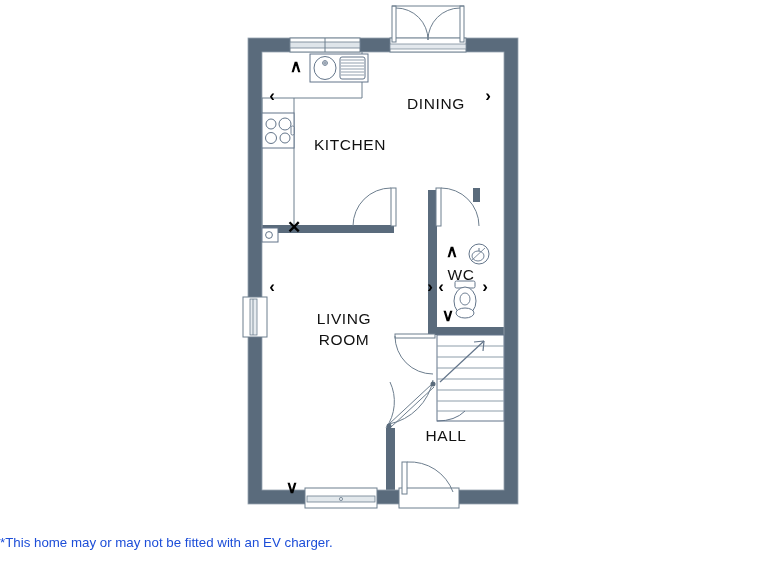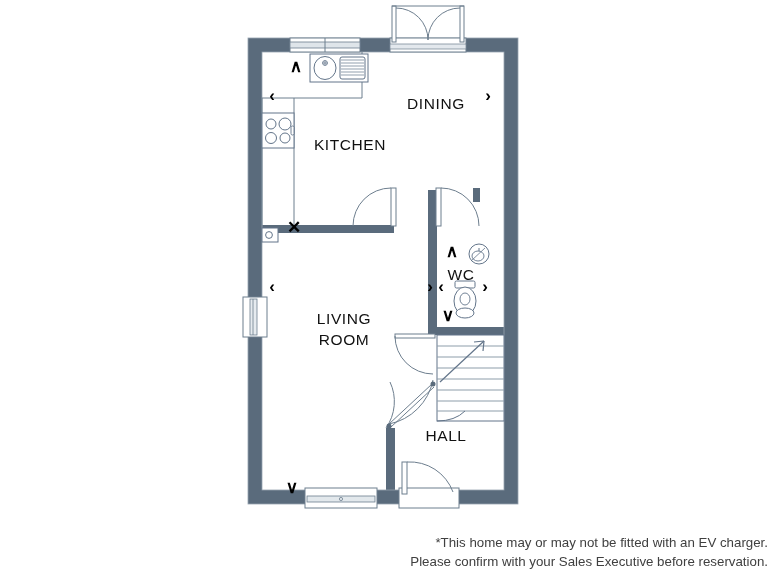--- a/index.html
+++ b/index.html
@@ -41,25 +41,25 @@
     font-weight: bold;
     fill: #000000;
     text-anchor: middle;
     dominant-baseline: middle;
   }
   #footnote {
     position: absolute;
     left: 0;
     top: 534px;
     width: 768px;
-    text-align: right;
+    text-align: left;
     font-family: "Liberation Sans", sans-serif;
     font-size: 13.3px;
     line-height: 18.5px;
-    color: #404040;
+    color: #1d4ed8;
   }
   #footnote div { white-space: pre; }
 </style>
 </head>
 <body>
 
 <div id="plan-wrap">
   <svg id="plan-svg" viewBox="0 0 768 528">
 
     <g>
@@ -248,14 +248,13 @@
       <text class="room-label" x="344" y="320">LIVING</text>
       <text class="room-label" x="344" y="341">ROOM</text>
       <text class="room-label" x="446" y="437">HALL</text>
     </g>
 
   </svg>
 </div>
 
 <div id="footnote">
   <div>*This home may or may not be fitted with an EV charger.</div>
-  <div>Please confirm with your Sales Executive before reservation.</div>
 </div>
 
 </body></html>

